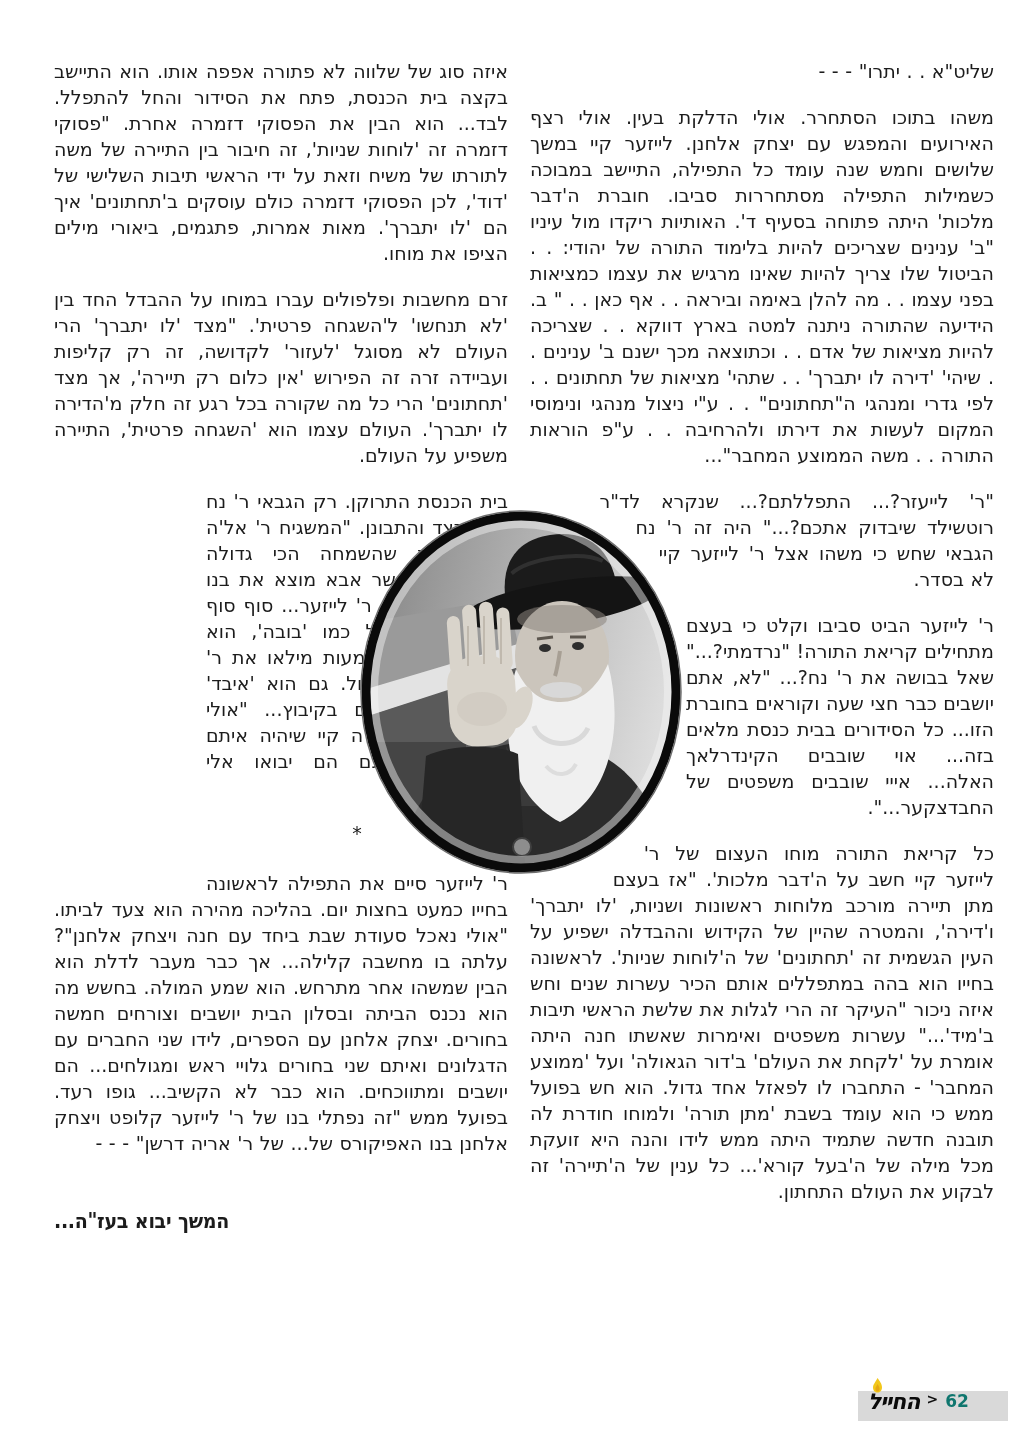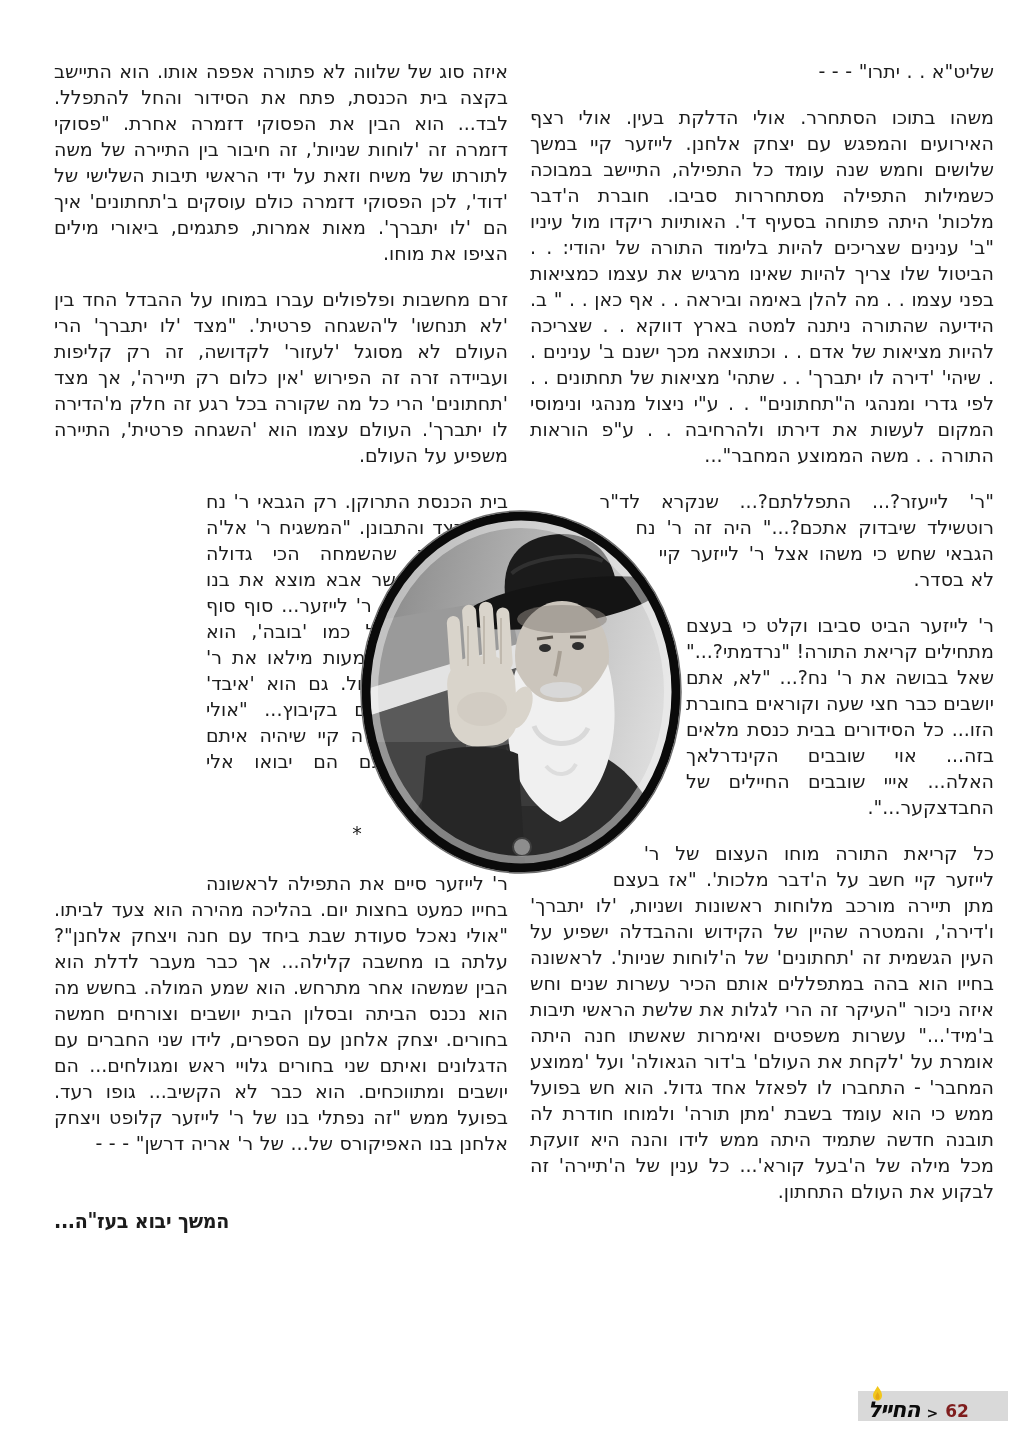--- a/index.html
+++ b/index.html
@@ -63,55 +63,55 @@
     left:356px; top:506px;
     width:330px; height:372px;
   }
   .footer-badge {
     position:absolute;
     top:1391px; right:16px;
     width:150px; height:30px;
     background:#d9d9d9;
     direction:ltr;
     display:flex;
-    align-items:flex-end;
+    align-items:flex-start;
     gap:7px;
     padding:0 24px 0 10px;
     box-sizing:border-box;
   }
   .logo-wrap { position:relative; display:inline-block; }
   .logo-text {
     font-weight:bold;
     font-style:italic;
     font-size:22px;
     letter-spacing:-1px;
     color:#0a0a0a;
     line-height:1;
   }
   .flame {
     position:absolute;
     left:4px; top:-13px;
     width:11px; height:15px;
   }
   .pagenum-arrow { font-size:14px; font-weight:bold; color:#111; }
-  .pagenum { font-size:17px; font-weight:bold; color:#7f1d1d; }
+  .pagenum { font-size:17px; font-weight:bold; color:#0f766e; }
 </style>
 </head>
 <body>
 
 <div class="page">
 
   <div class="cols">
 
     <div class="col col-right">
       <div class="oval-spacer-r"></div>
       <p>שליט"א . . יתרו" - - -</p>
       <p>משהו בתוכו הסתחרר. אולי הדלקת בעין. אולי רצף האירועים והמפגש עם יצחק אלחנן. לייזער קיי במשך שלושים וחמש שנה עומד כל התפילה, התיישב במבוכה כשמילות התפילה מסתחררות סביבו. חוברת ה'דבר מלכות' היתה פתוחה בסעיף ד'. האותיות ריקדו מול עיניו "ב' ענינים שצריכים להיות בלימוד התורה של יהודי: . . הביטול שלו צריך להיות שאינו מרגיש את עצמו כמציאות בפני עצמו . . מה להלן באימה וביראה . . אף כאן . . " ב. הידיעה שהתורה ניתנה למטה בארץ דווקא . . שצריכה להיות מציאות של אדם . . וכתוצאה מכך ישנם ב' ענינים . . שיהי' 'דירה לו יתברך' . . שתהי' מציאות של תחתונים . . לפי גדרי ומנהגי ה"תחתונים" . . ע"י ניצול מנהגי ונימוסי המקום לעשות את דירתו ולהרחיבה . . ע"פ הוראות התורה . . משה הממוצע המחבר"...</p>
       <p>"ר' לייעזר?... התפללתם?... שנקרא לד"ר רוטשילד שיבדוק אתכם?..." היה זה ר' נח הגבאי שחש כי משהו אצל ר' לייזער קיי לא בסדר.</p>
-      <p>ר' לייזער הביט סביבו וקלט כי בעצם מתחילים קריאת התורה! "נרדמתי?..." שאל בבושה את ר' נח?... "לא, אתם יושבים כבר חצי שעה וקוראים בחוברת הזו... כל הסידורים בבית כנסת מלאים בזה... אוי שובבים הקינדרלאך האלה... אייי שובבים החיילים של החבדצקער...".</p>
+      <p>ר' לייזער הביט סביבו וקלט כי בעצם מתחילים קריאת התורה! "נרדמתי?..." שאל בבושה את ר' נח?... "לא, אתם יושבים כבר חצי שעה וקוראים בחוברת הזו... כל הסידורים בבית כנסת מלאים בזה... אוי שובבים הקינדרלאך האלה... אייי שובבים משפטים של החבדצקער...".</p>
       <p>כל קריאת התורה מוחו העצום של ר' לייזער קיי חשב על ה'דבר מלכות'. "אז בעצם מתן תיירה מורכב מלוחות ראשונות ושניות, 'לו יתברך' ו'דירה', והמטרה שהיין של הקידוש וההבדלה ישפיע על העין הגשמית זה 'תחתונים' של ה'לוחות שניות'. לראשונה בחייו הוא בהה במתפללים אותם הכיר עשרות שנים וחש איזה ניכור "העיקר זה הרי לגלות את שלשת הראשי תיבות ב'מיד'..." עשרות משפטים ואימרות שאשתו חנה היתה אומרת על 'לקחת את העולם' ב'דור הגאולה' ועל 'ממוצע המחבר' - התחברו לו לפאזל אחד גדול. הוא חש בפועל ממש כי הוא עומד בשבת 'מתן תורה' ולמוחו חודרת לה תובנה חדשה שתמיד היתה ממש לידו והנה היא זועקת מכל מילה של ה'בעל קורא'... כל ענין של ה'תיירה' זה לבקוע את העולם התחתון.</p>
     </div>
 
     <div class="col col-left">
       <div class="oval-spacer-l"></div>
       <p>איזה סוג של שלווה לא פתורה אפפה אותו. הוא התיישב בקצה בית הכנסת, פתח את הסידור והחל להתפלל. לבד... הוא הבין את הפסוקי דזמרה אחרת. "פסוקי דזמרה זה 'לוחות שניות', זה חיבור בין התיירה של משה לתורתו של משיח וזאת על ידי הראשי תיבות השלישי של 'דוד', לכן הפסוקי דזמרה כולם עוסקים ב'תחתונים' איך הם 'לו יתברך'. מאות אמרות, פתגמים, ביאורי מילים הציפו את מוחו.</p>
       <p>זרם מחשבות ופלפולים עברו במוחו על ההבדל החד בין 'לא תנחשו' ל'השגחה פרטית'. "מצד 'לו יתברך' הרי העולם לא מסוגל 'לעזור' לקדושה, זה רק קליפות ועביידה זרה זה הפירוש 'אין כלום רק תיירה', אך מצד 'תחתונים' הרי כל מה שקורה בכל רגע זה חלק מ'הדירה לו יתברך'. העולם עצמו הוא 'השגחה פרטית', התיירה משפיע על העולם.</p>
       <p>בית הכנסת התרוקן. רק הגבאי ר' נח עמד בצד והתבונן. "המשגיח ר' אל'ה היה אומר שהשמחה הכי גדולה בעולם זה כאשר אבא מוצא את בנו האובד... הנה... ר' לייזער... סוף סוף הוא לא מתפלל כמו 'בובה', הוא התחיל לחיות". דמעות מילאו את ר' נח הגבאי הכל-יכול. גם הוא 'איבד' שני בנים אי שם בקיבוץ... "אולי אבקש מאלחננק'ה קיי שיהיה איתם בקשר, אולי גם הם יבואו אלי לשבת..." - - -</p>
       <p class="sep">*</p>
       <p>ר' לייזער סיים את התפילה לראשונה בחייו כמעט בחצות יום. בהליכה מהירה הוא צעד לביתו. "אולי נאכל סעודת שבת ביחד עם חנה ויצחק אלחנן"? עלתה בו מחשבה קלילה... אך כבר מעבר לדלת הוא הבין שמשהו אחר מתרחש. הוא שמע המולה. בחשש מה הוא נכנס הביתה ובסלון הבית יושבים וצורחים חמשה בחורים. יצחק אלחנן עם הספרים, לידו שני החברים עם הדגלונים ואיתם שני בחורים גלויי ראש ומגולחים... הם יושבים ומתווכחים. הוא כבר לא הקשיב... גופו רעד. בפועל ממש "זה נפתלי בנו של ר' לייזער קלופט ויצחק אלחנן בנו האפיקורס של... של ר' אריה דרשן" - - -</p>

